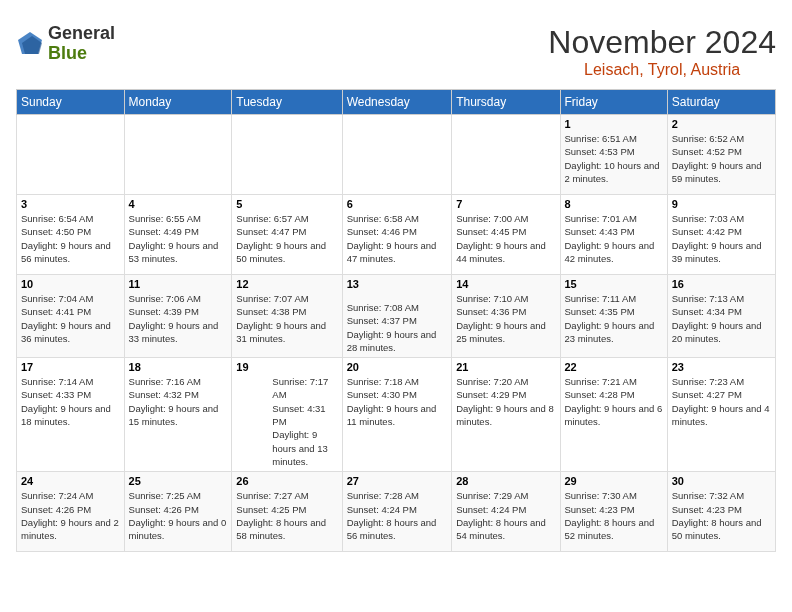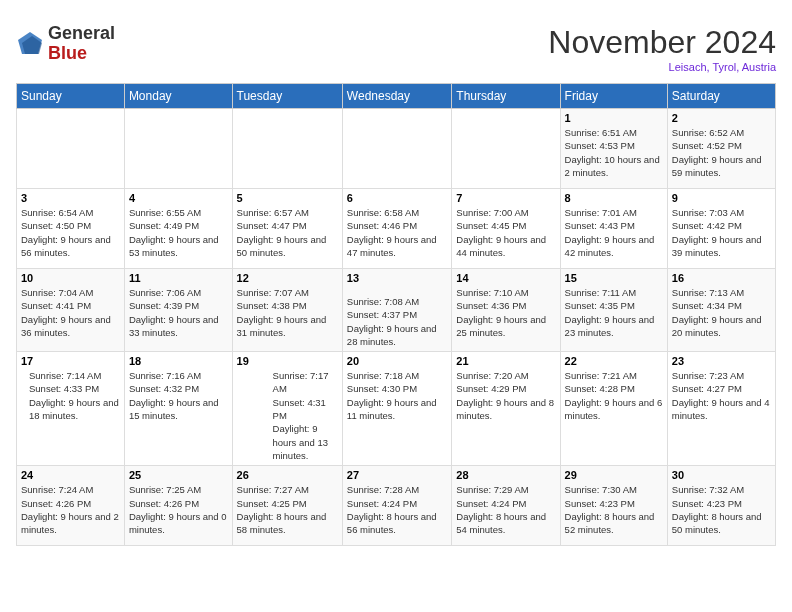--- a/index.html
+++ b/index.html
@@ -26,36 +26,37 @@
       display: flex;
       align-items: center;
       gap: 4px;
     }
     .logo-text {
       font-size: 18px;
       font-weight: bold;
       line-height: 1.1;
     }
     .logo-general { color: #333; }
-    .logo-blue { color: #b91c1c; }
+    .logo-blue { color: #4d7c0f; }
     .logo-icon {
       width: 28px;
       height: 28px;
     }
     .title-block {
       text-align: right;
     }
     .month-title {
       font-size: 32px;
       color: #333;
       font-weight: normal;
     }
     .subtitle {
-      font-size: 11px;
-      color: #6d28d9;
+      font-size: 16px;
+      color: #c2410c;
+      text-align: center;
     }
     .calendar {
       width: 100%;
       border-collapse: collapse;
       font-size: 10px;
     }
     .calendar thead tr th {
       background: #2a6ebb;
       color: #fff;
       padding: 5px 4px;
@@ -230,21 +231,21 @@
           <td>
             <span class="day-num">16</span>
             <div class="day-info" style="white-space: pre-line;">Sunrise: 7:13 AM
 Sunset: 4:34 PM
 Daylight: 9 hours and 20 minutes.</div>
           </td>
         </tr>
         <tr>
           <td>
             <span class="day-num">17</span>
-            <div class="day-info" style="white-space: pre-line; margin-left: 8px;">Sunrise: 7:14 AM
+            <div class="day-info" style="white-space: pre-line;">Sunrise: 7:14 AM
 Sunset: 4:33 PM
 Daylight: 9 hours and 18 minutes.</div>
           </td>
           <td>
             <span class="day-num">18</span>
             <div class="day-info" style="white-space: pre-line;">Sunrise: 7:16 AM
 Sunset: 4:32 PM
 Daylight: 9 hours and 15 minutes.</div>
           </td>
           <td>

